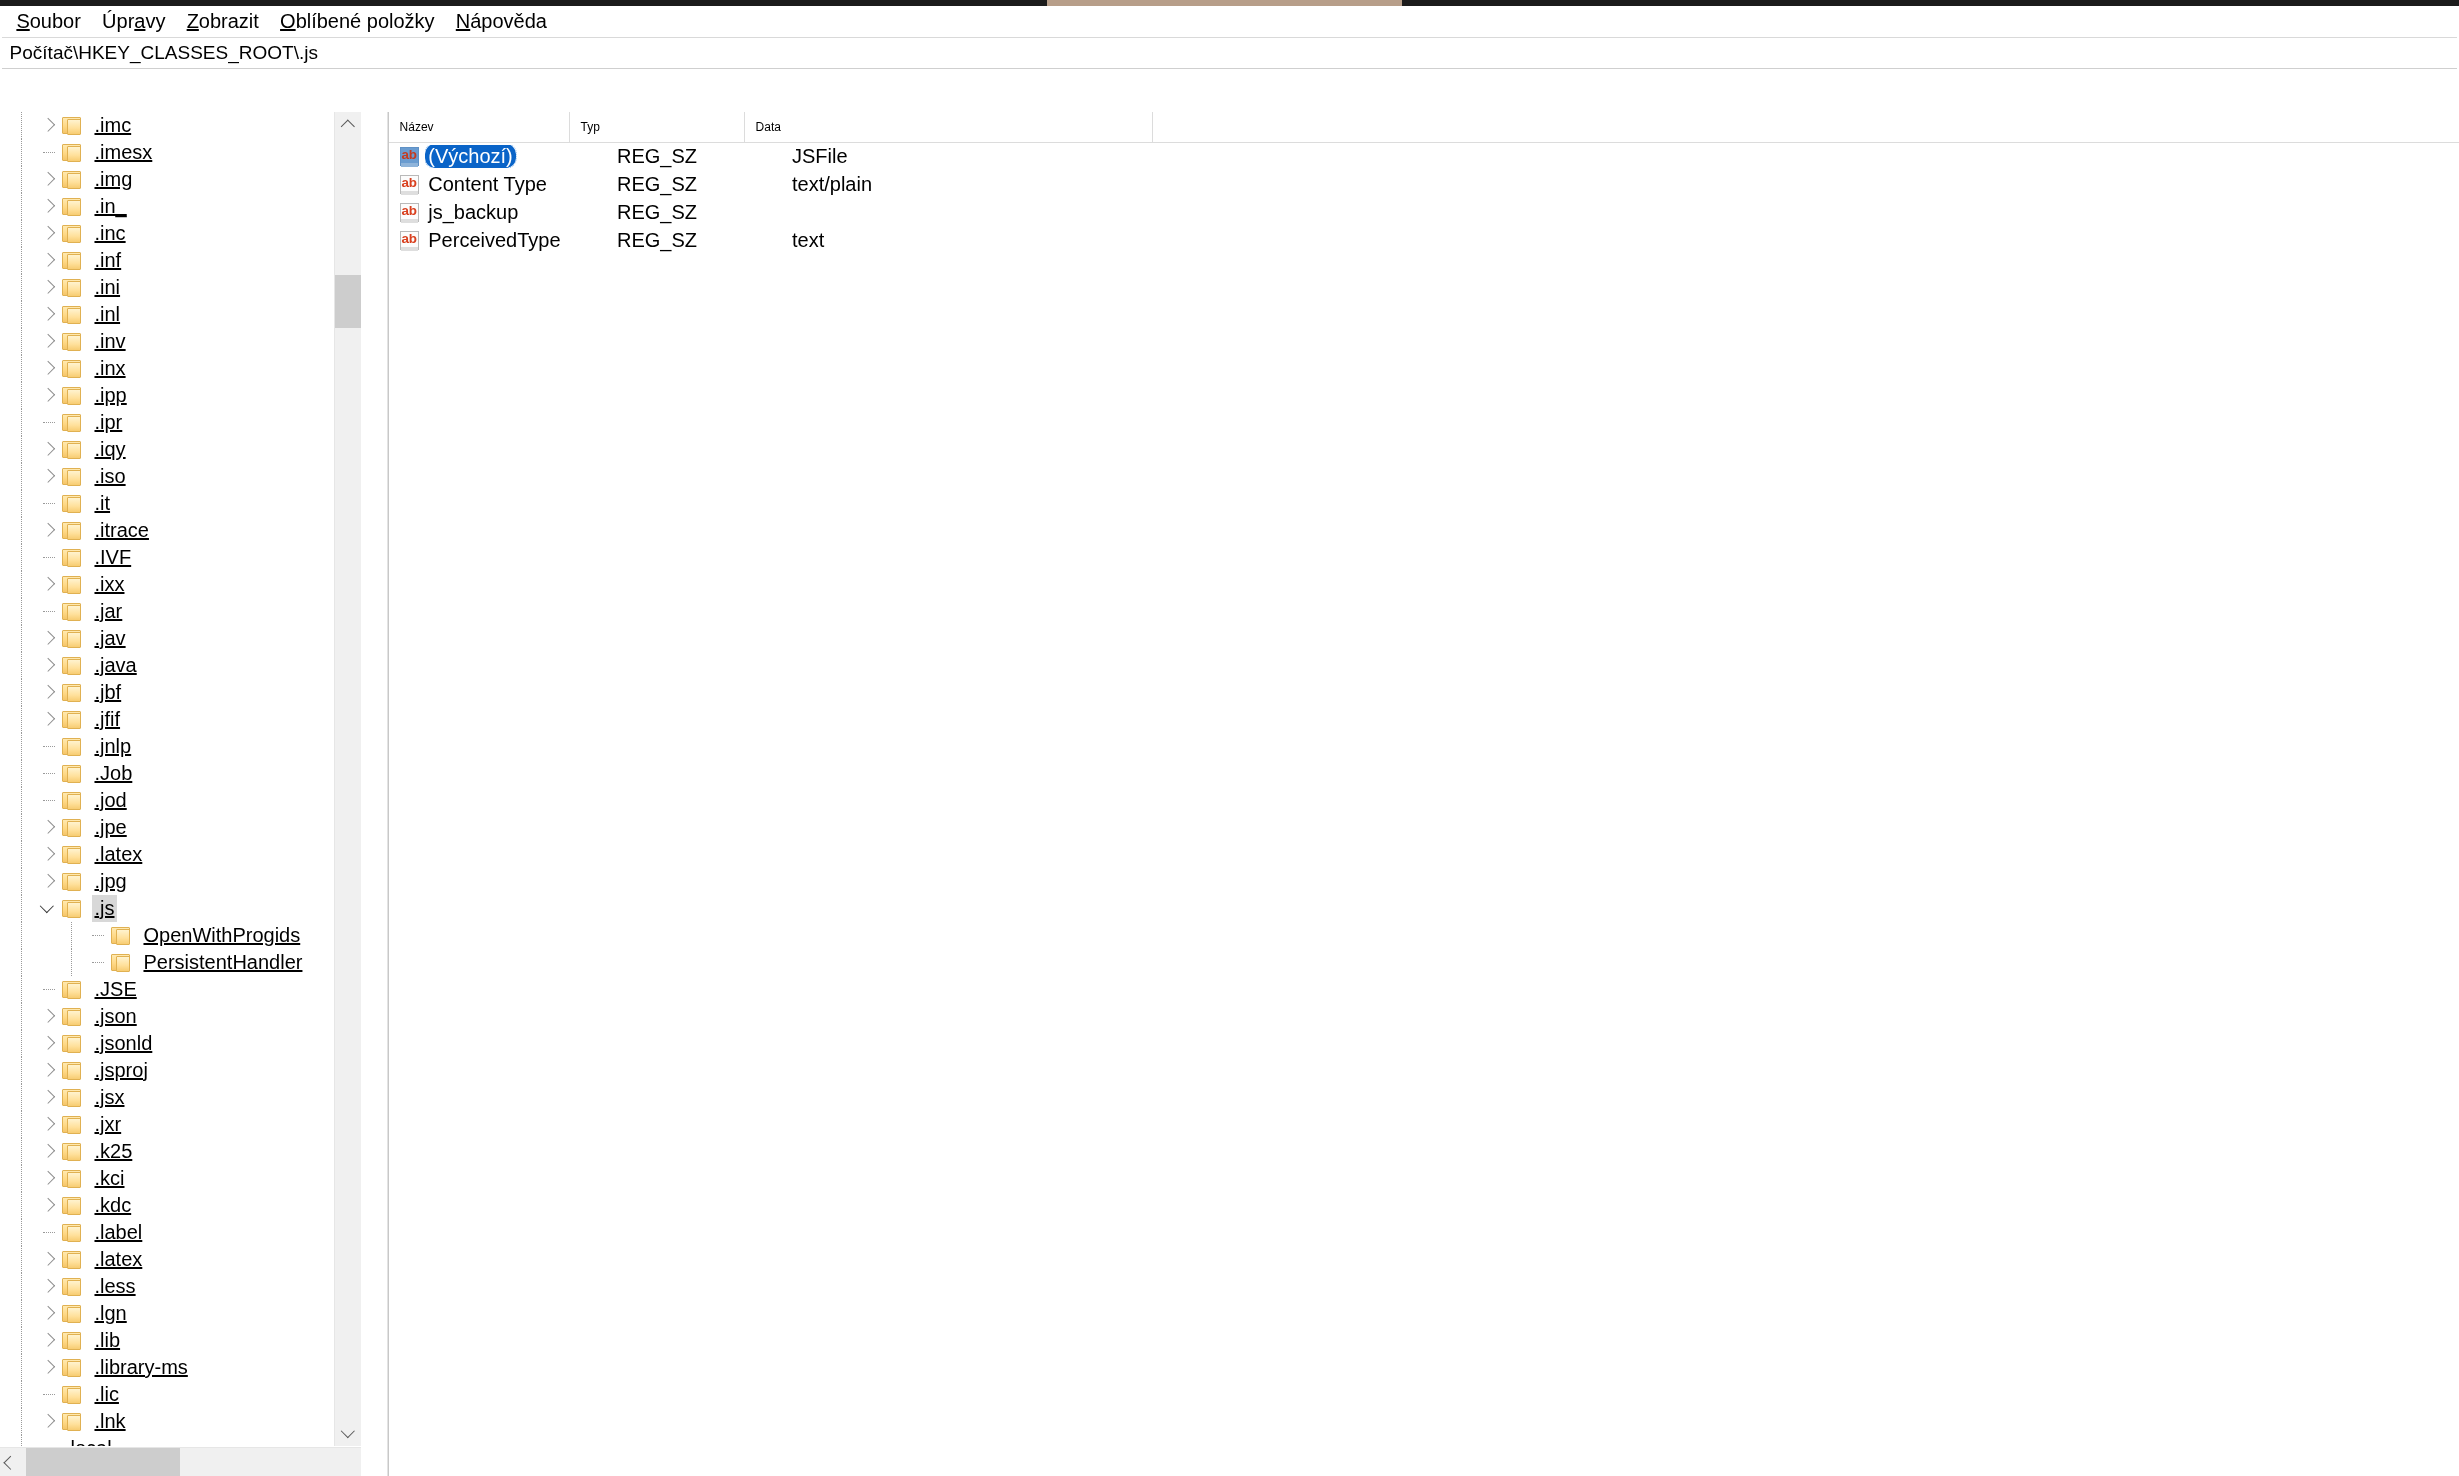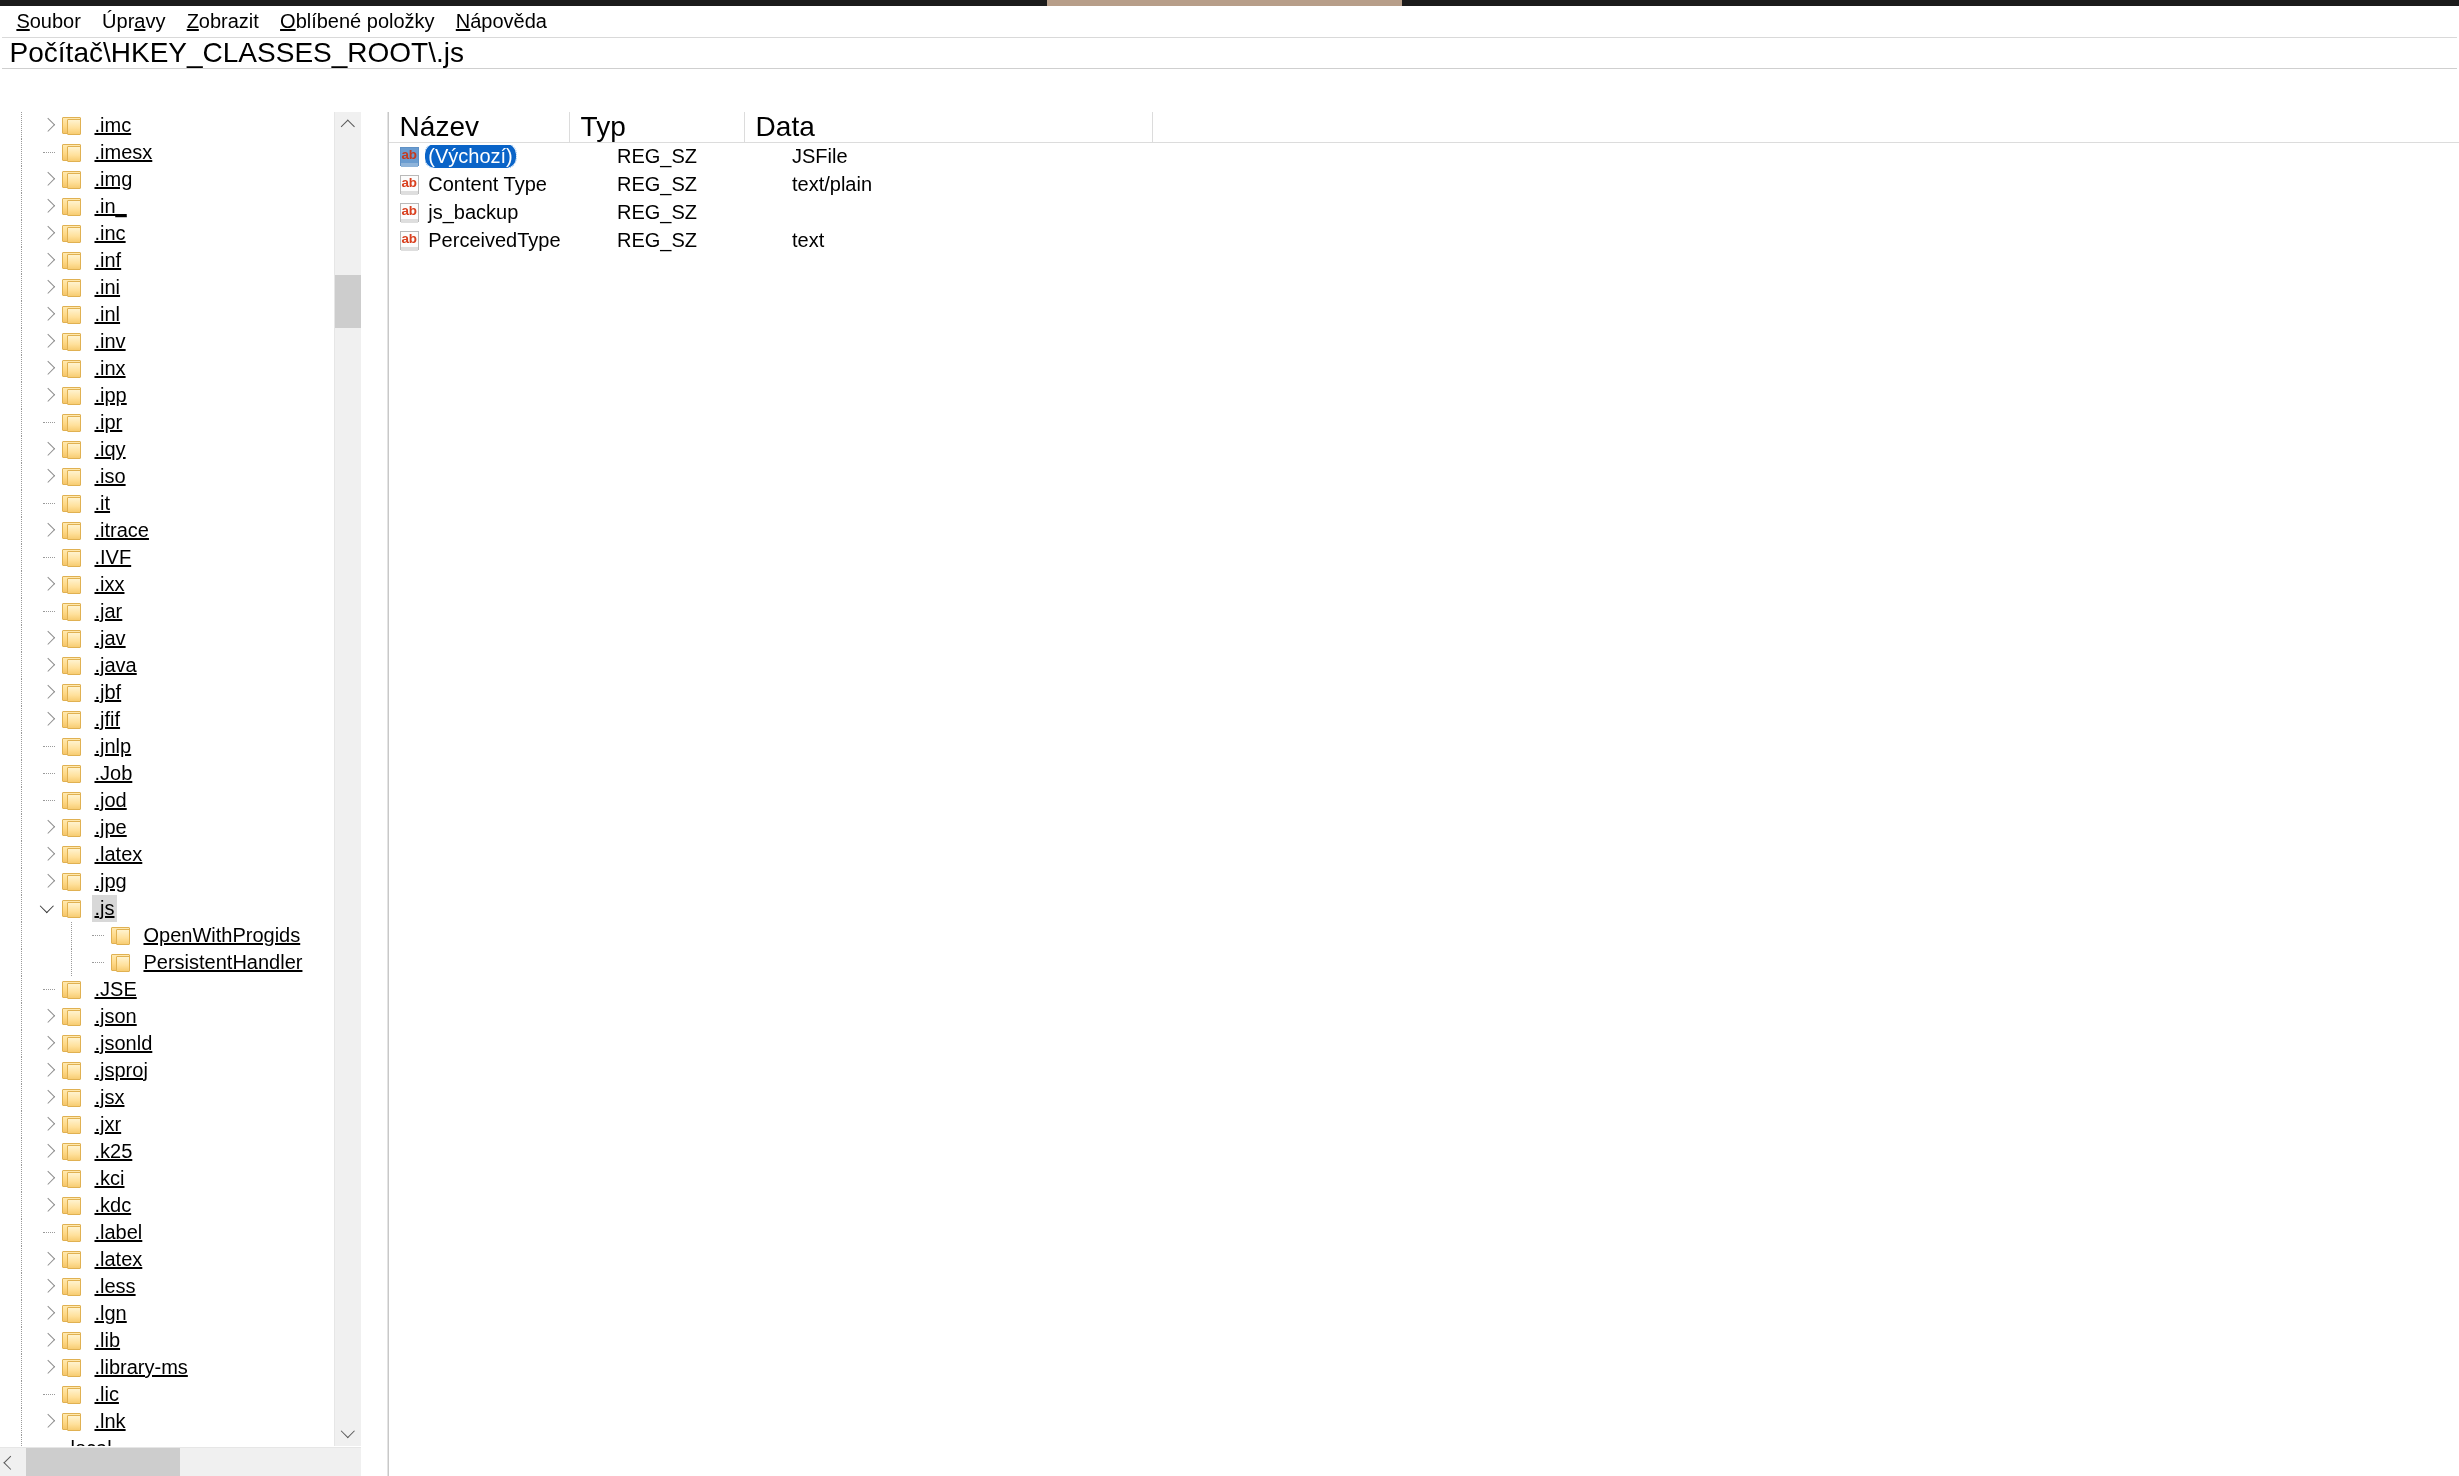--- a/index.html
+++ b/index.html
@@ -158,21 +158,21 @@
   #addressbar {
     height: 30px;
     margin: 0 1.9px;
     border-top: 1px solid #d9d9d9;
     border-bottom: 1px solid #cfcfcf;
     display: flex;
     align-items: center;
     background: #ffffff;
   }
   #address-text {
-    font-size: 28px;
+    font-size: 19px;
     padding-left: 7.7px;
     color: #000000;
     white-space: nowrap;
   }
 
   
   #main {
     position: absolute;
     top: 106px;
     left: 0;
@@ -357,21 +357,21 @@
     height: 30px;
     background: #ffffff;
     border-bottom: 1px solid #dcdcdc;
     display: flex;
     align-items: center;
   }
   .col-head {
     position: relative;
     height: 30px;
     line-height: 30px;
-    font-size: 28px;
+    font-size: 12px;
     color: #000000;
     padding-left: 10.6px;
     box-sizing: border-box;
     border-right: 1px solid #dcdcdc;
     white-space: nowrap;
   }
   #col-nazev { width: 181px; }
   #col-typ   { width: 175px; }
   #col-data  { width: 408px; }
   #col-pad   { width: 1px; border-right: none; }

